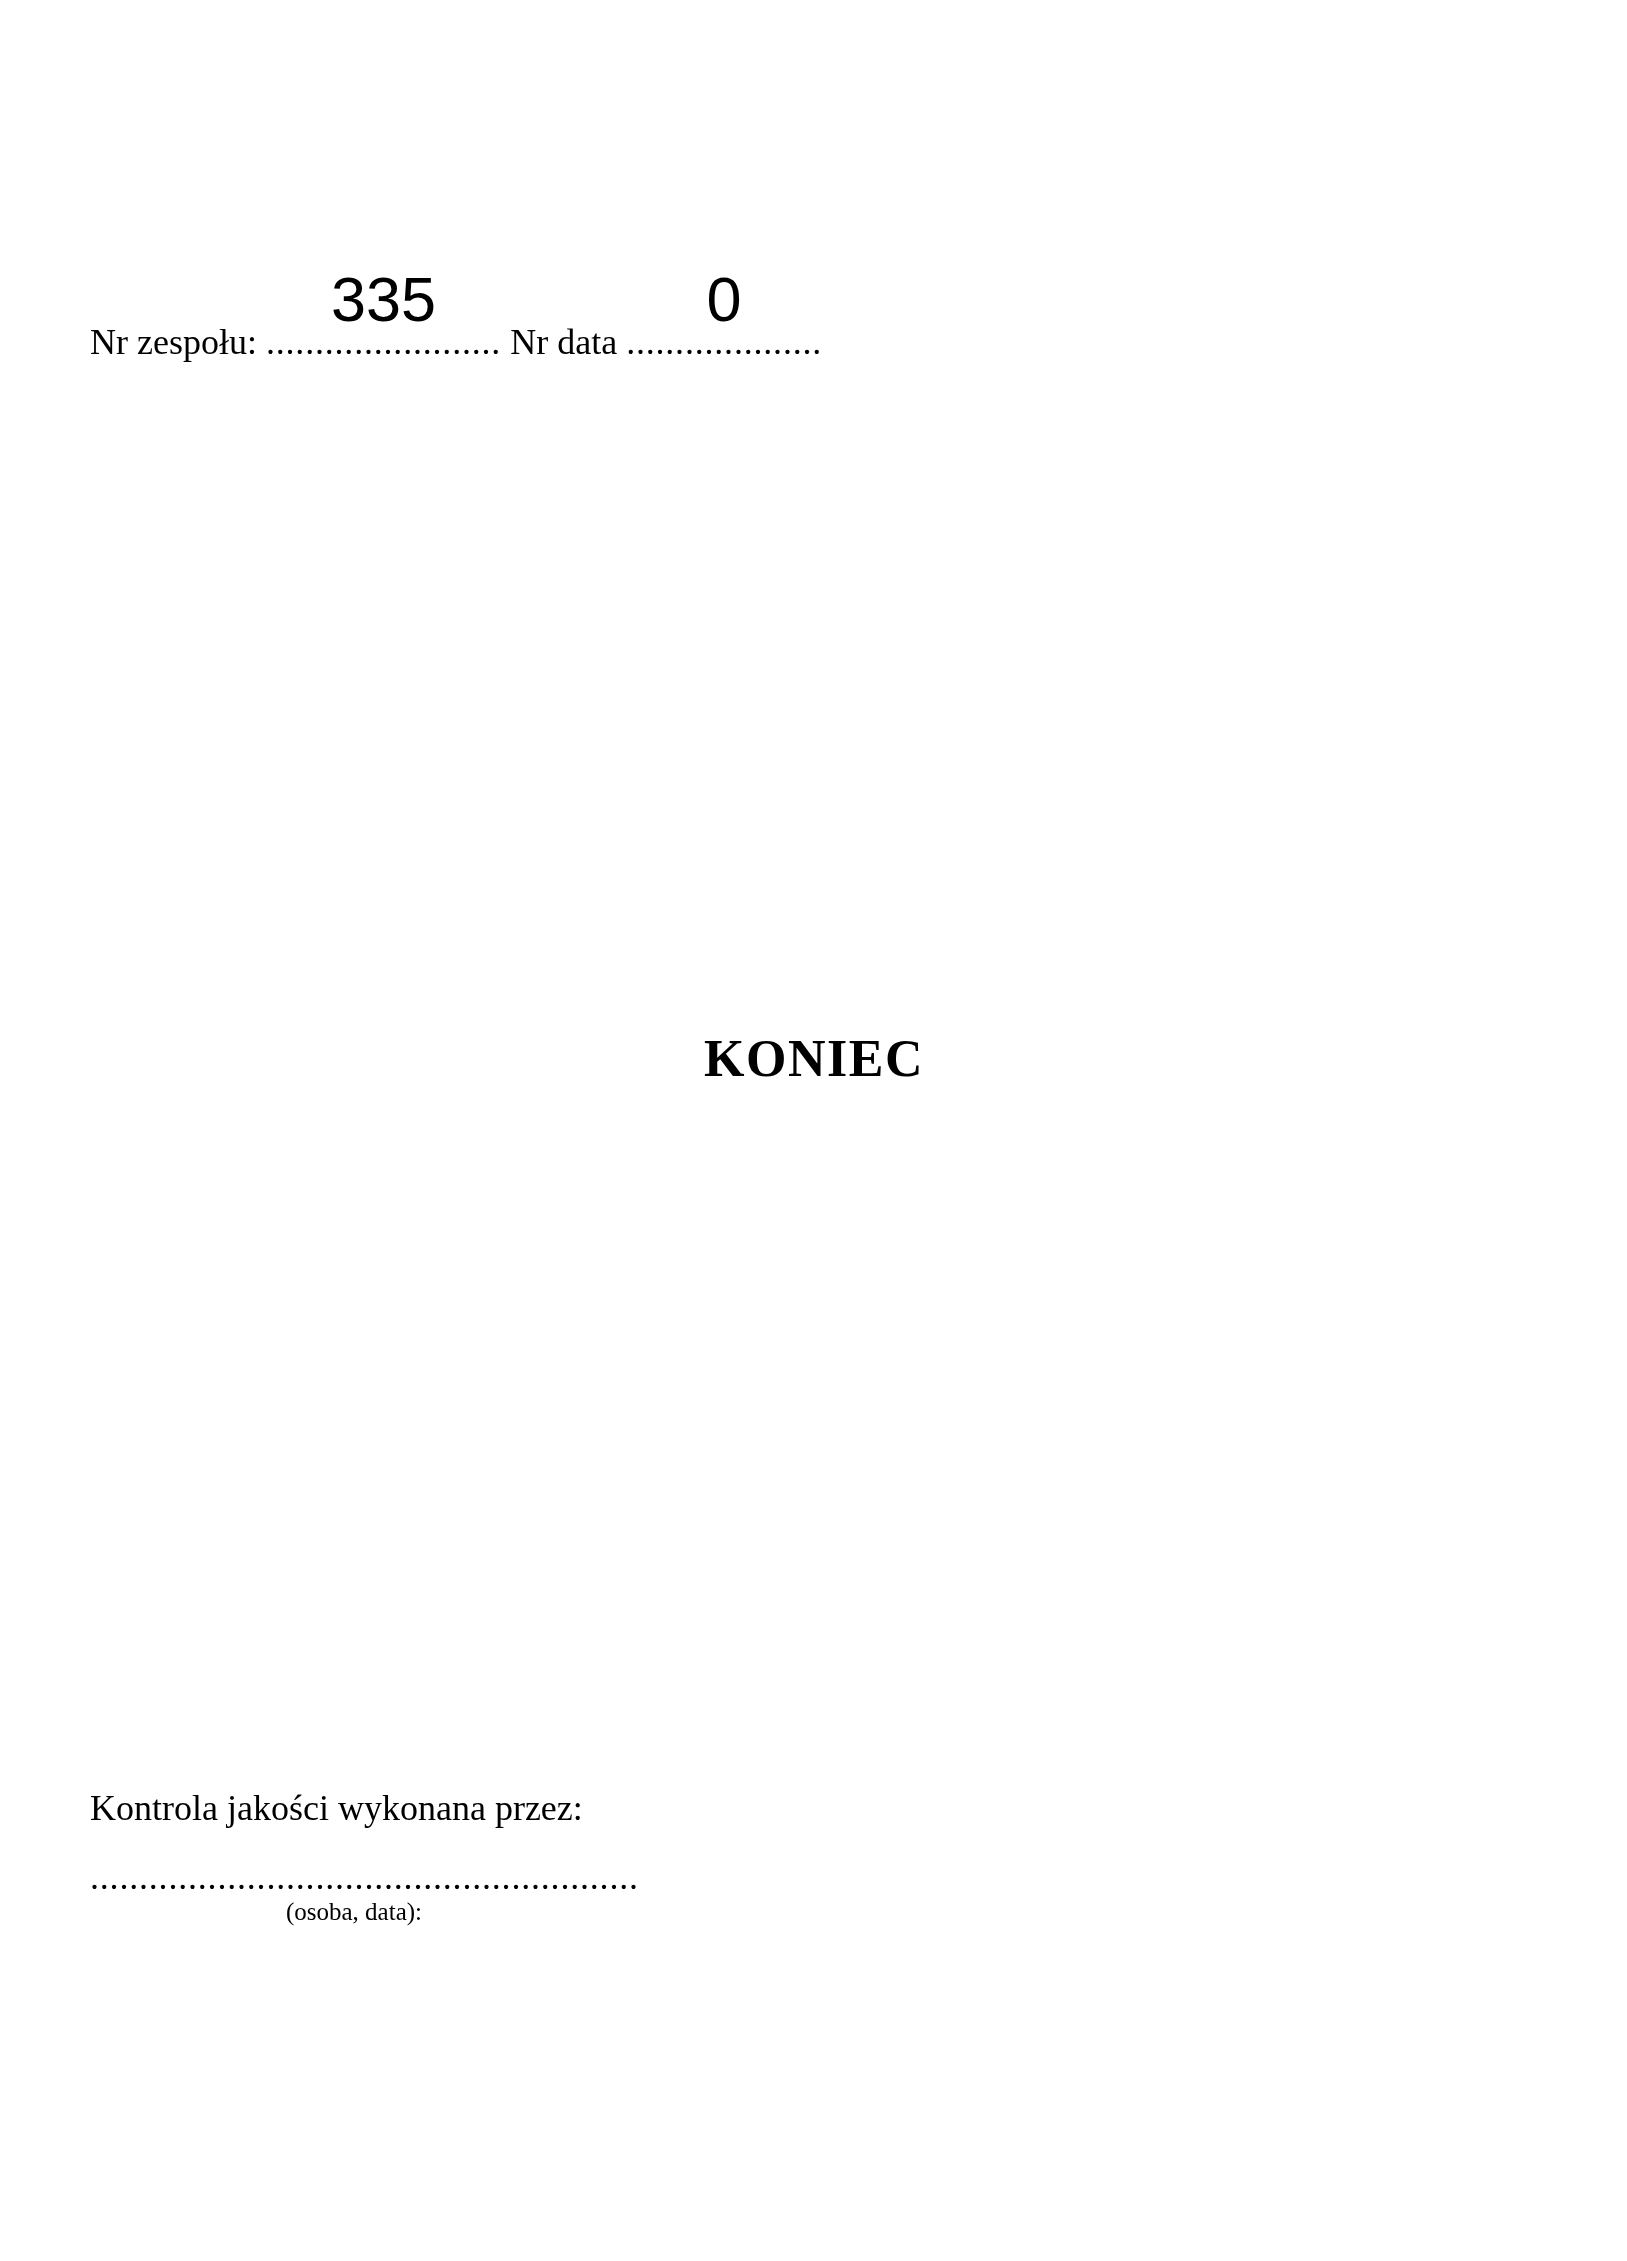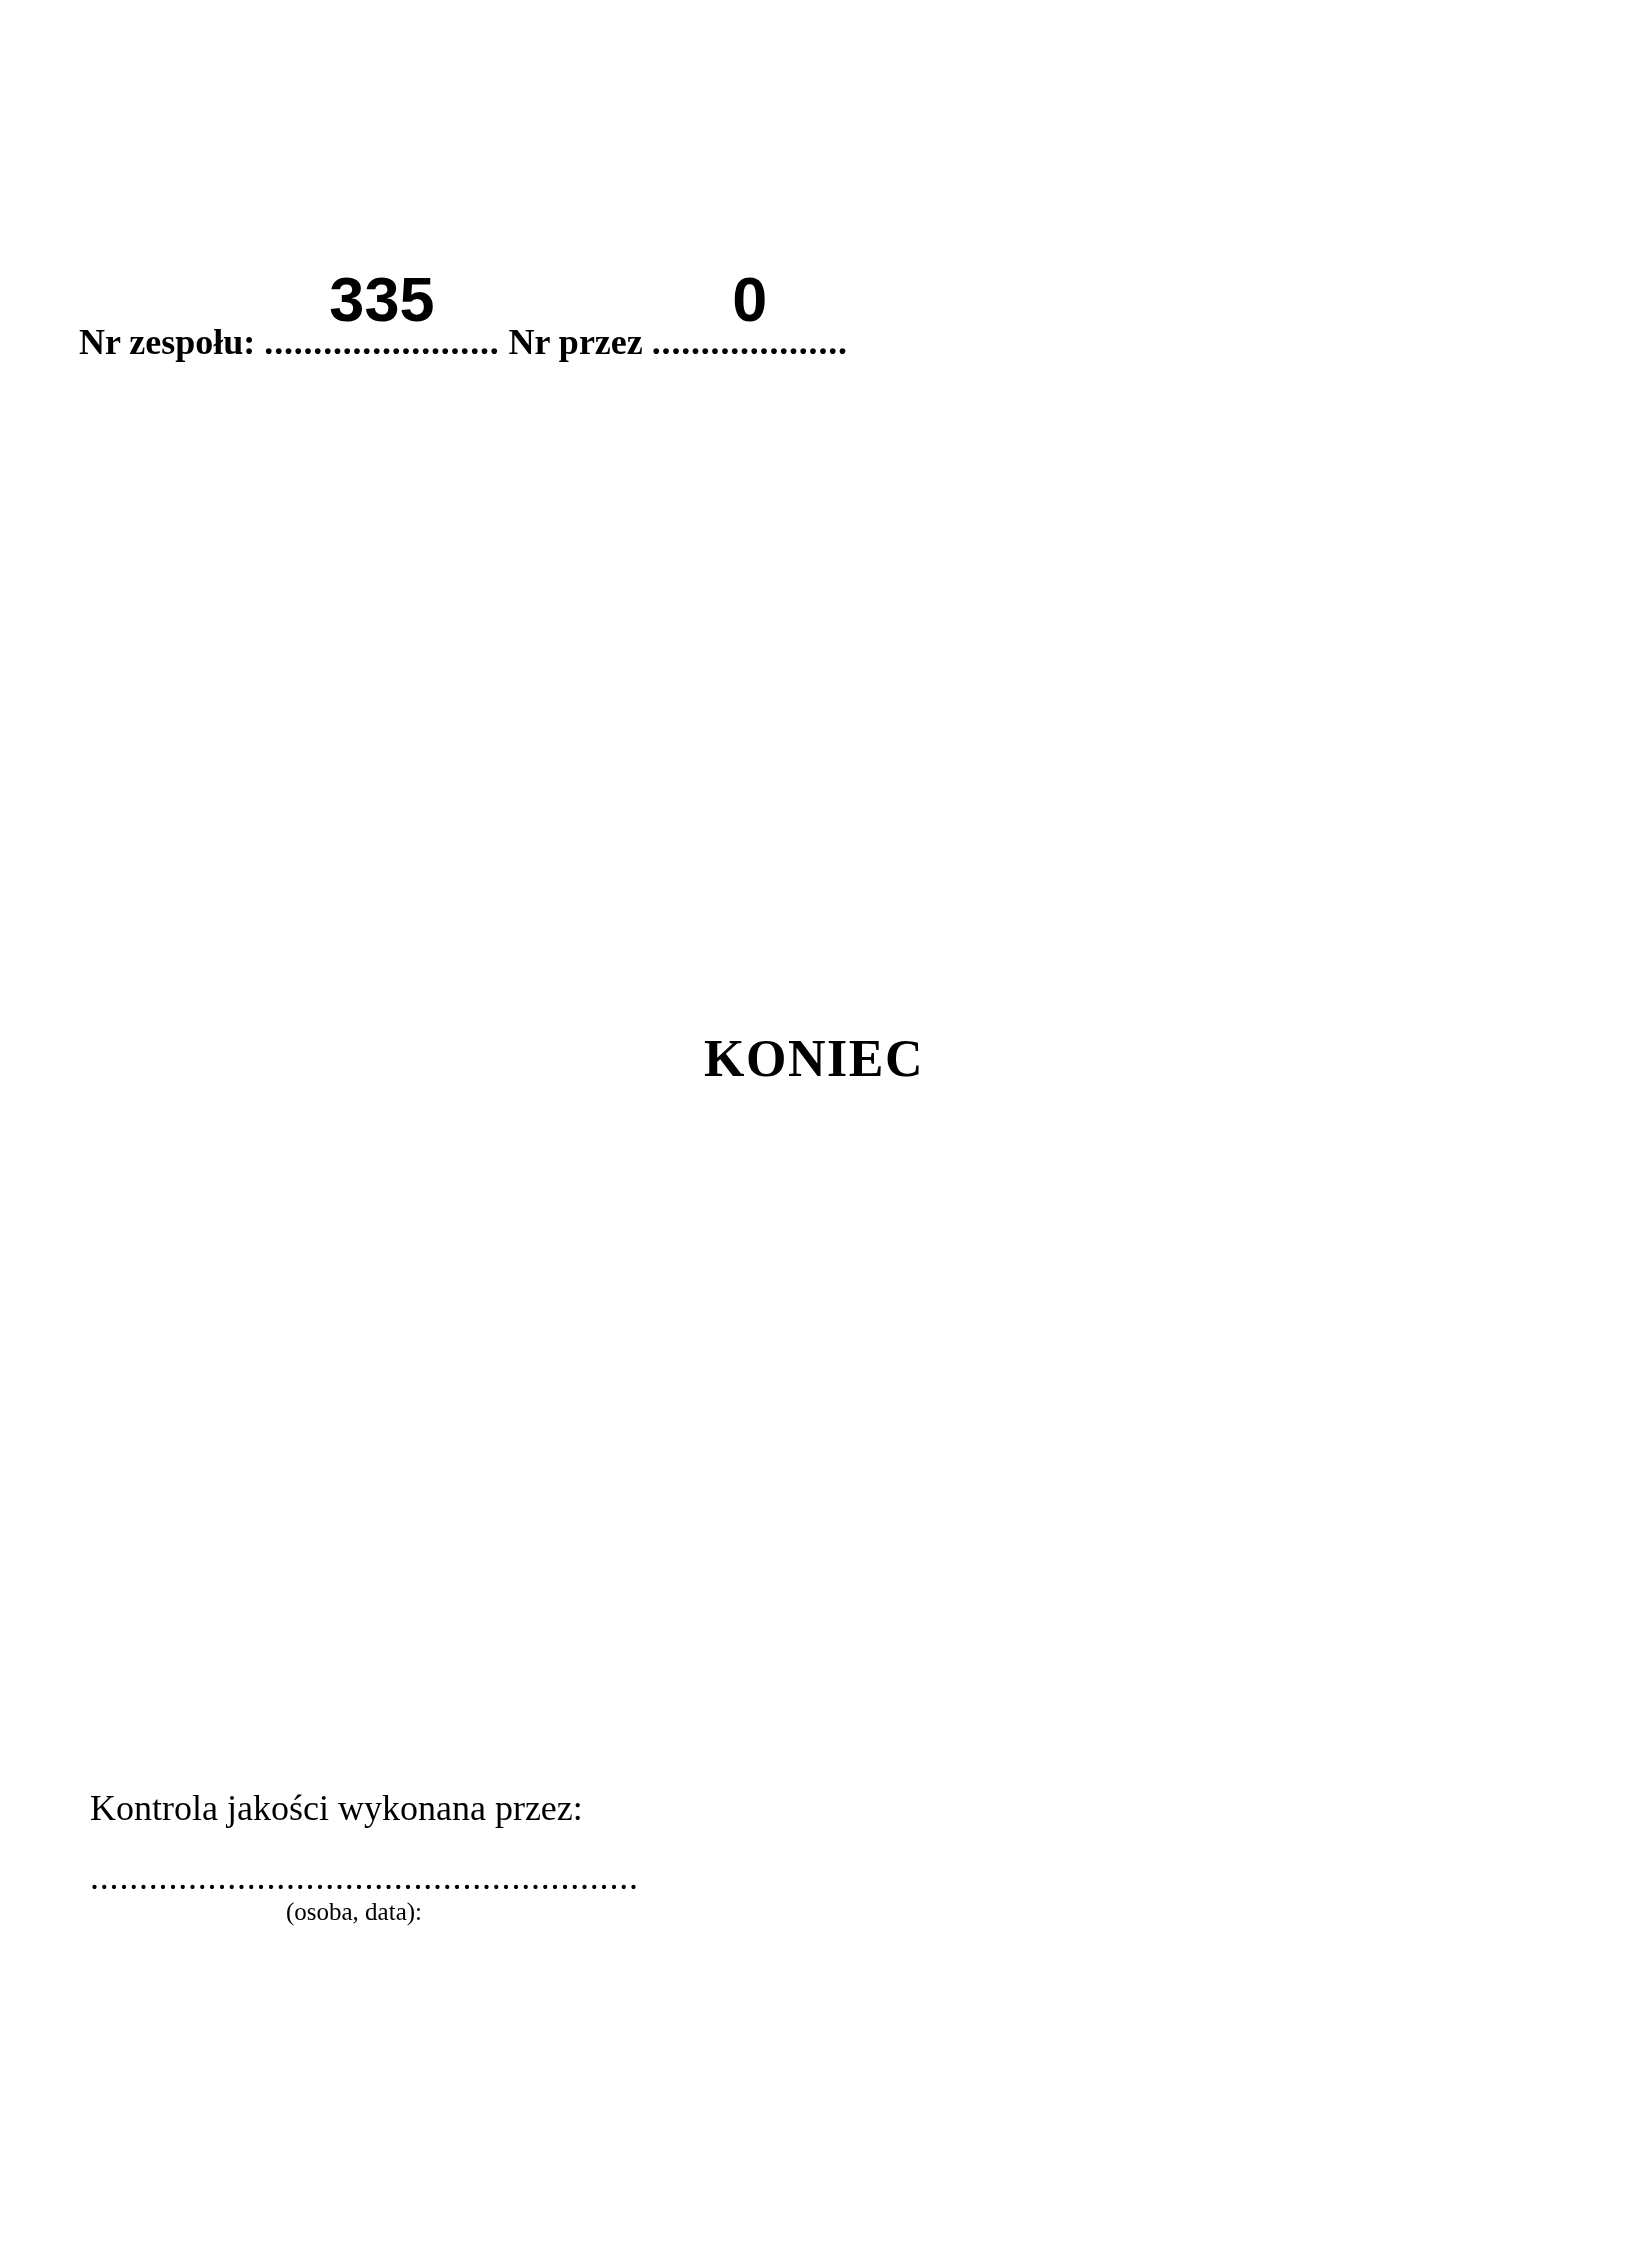--- a/index.html
+++ b/index.html
@@ -12,26 +12,25 @@
     width: 1628px;
     height: 2261px;
     background: #ffffff;
     color: #000000;
     font-family: "Liberation Serif", serif;
     overflow: hidden;
   }
   
   .header-row {
     position: absolute;
-    left: 79px;
+    left: 90px;
     top: 322px;
     font-size: 36px;
     line-height: 1.15;
     white-space: nowrap;
-    font-weight: bold;
   }
   .field { display: inline; }
   .dots-wrap {
     position: relative;
     display: inline-block;
     letter-spacing: 0.8px;
   }
   .fill-value {
     position: absolute;
     left: 50%;
@@ -80,21 +79,21 @@
 </head>
 <body>
 
 <div class="page">
 
   <div class="header-row">
 
     <span class="field">
       <span>Nr zespołu: </span><span class="dots-wrap"><span class="dots">........................</span><span class="fill-value">335</span></span>
     </span><span class="field">
-      <span>Nr przez </span><span class="dots-wrap"><span class="dots">....................</span><span class="fill-value">0</span></span>
+      <span>Nr data </span><span class="dots-wrap"><span class="dots">....................</span><span class="fill-value">0</span></span>
     </span>
 
   </div>
 
   <div class="big-title">KONIEC</div>
 
   <div class="qc-label">Kontrola jakości wykonana przez:</div>
 
   <div class="qc-line">........................................................</div>
 

